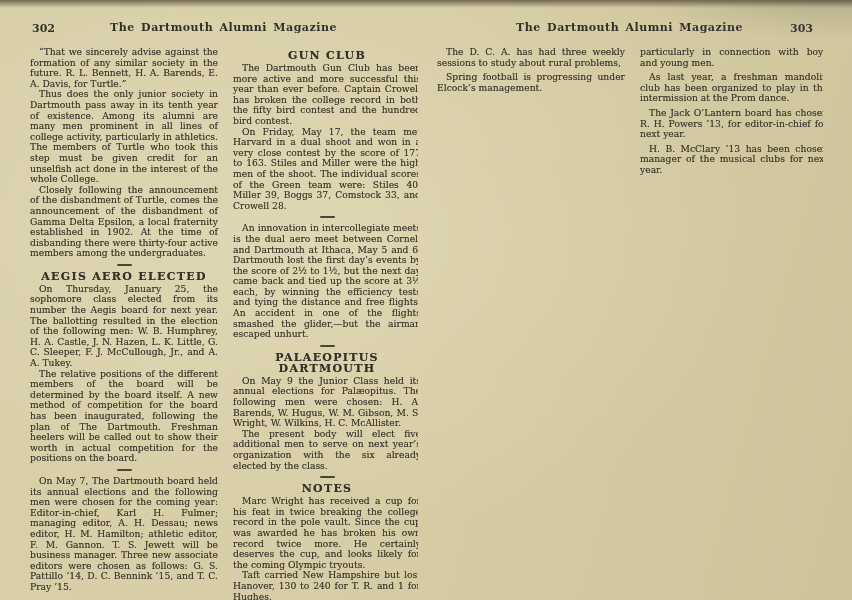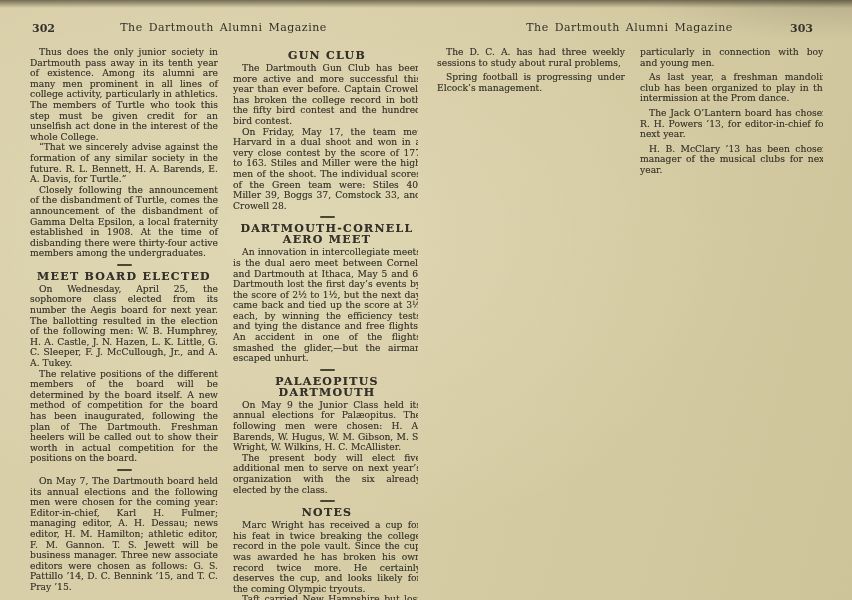--- a/index.html
+++ b/index.html
@@ -25,21 +25,21 @@
     z-index:4;
   }
   .spread { display:flex; width:852px; height:600px; position:relative; z-index:1; }
   .page { width:426px; height:528px; padding-top:21px; position:relative; }
   .page-left  { padding-left:30px;  padding-right:8px; }
   .page-right { padding-left:11px; padding-right:29px; }
 
   .page-header { position:relative; height:15px; margin-bottom:11px; }
   .header-title {
     position:absolute; left:0; right:1px; text-align:center;
-    font-weight:normal; font-size:11px; letter-spacing:0.5px; color:#33302a;
+    font-weight:bold; font-size:11px; letter-spacing:0.5px; color:#33302a;
     word-spacing:2px;
   }
   .page-number {
     position:absolute; top:1px; font-weight:bold; font-size:11px; color:#33302a;
   }
   .page-left  .page-number { left:2px; }
   .page-right .page-number { right:10px; }
 
   .columns { display:flex; gap:15px; height:554px; overflow:hidden; }
   .col {
@@ -71,37 +71,36 @@
 <div class="spread">
 
   <section class="page page-left">
     <header class="page-header">
       <span class="page-number">302</span>
       <span class="header-title">The Dartmouth Alumni Magazine</span>
     </header>
     <div class="columns">
 
       <div class="col">
+        <p class="para">“That we sincerely advise against the formation of any similar society in the future.  R. L. Bennett, H. A. Barends, E. A. Davis, for Turtle.”</p>
         <p class="para">Thus does the only junior society in Dartmouth pass away in its tenth year of existence.  Among its alumni are many men prominent in all lines of college activity, particularly in athletics. The members of Turtle who took this step must be given credit for an unselfish act done in the interest of the whole College.</p>
-        <p class="para">“That we sincerely advise against the formation of any similar society in the future.  R. L. Bennett, H. A. Barends, E. A. Davis, for Turtle.”</p>
-        <p class="para">Closely following the announcement of the disbandment of Turtle, comes the announcement of the disbandment of Gamma Delta Epsilon, a local fraternity established in 1908.  At the time of disbanding there were thirty-four active members among the undergraduates.</p>
+        <p class="para">Closely following the announcement of the disbandment of Turtle, comes the announcement of the disbandment of Gamma Delta Epsilon, a local fraternity established in 1902.  At the time of disbanding there were thirty-four active members among the undergraduates.</p>
         <div class="divider"></div>
-        <h3 class="heading">MEET BOARD ELECTED</h3>
-        <p class="para">On Wednesday, April 25, the sophomore class elected from its number the Aegis board for next year.  The ballotting resulted in the election of the following men: W. B. Humphrey, H. A. Castle, J. N. Hazen, L. K. Little, G. C. Sleeper, F. J. McCullough, Jr., and A. A. Tukey.</p>
+        <h3 class="heading">AEGIS AERO ELECTED</h3>
+        <p class="para">On Thursday, January 25, the sophomore class elected from its number the Aegis board for next year.  The ballotting resulted in the election of the following men: W. B. Humphrey, H. A. Castle, J. N. Hazen, L. K. Little, G. C. Sleeper, F. J. McCullough, Jr., and A. A. Tukey.</p>
         <p class="para">The relative positions of the different members of the board will be determined by the board itself.  A new method of competition for the board has been inaugurated, following the plan of The Dartmouth.  Freshman heelers will be called out to show their worth in actual competition for the positions on the board.</p>
         <div class="divider"></div>
         <p class="para">On May 7, The Dartmouth board held its annual elections and the following men were chosen for the coming year:  Editor-in-chief, Karl H. Fulmer; managing editor, A. H. Dessau; news editor, H. M. Hamilton; athletic editor, F. M. Gannon.  T. S. Jewett will be business manager.  Three new associate editors were chosen as follows: G. S. Pattillo ’14, D. C. Bennink ’15, and T. C. Pray ’15.</p>
       </div>
 
       <div class="col">
         <h3 class="heading">GUN CLUB</h3>
         <p class="para">The Dartmouth Gun Club has been more active and more successful this year than ever before.  Captain Crowell has broken the college record in both the fifty bird contest and the hundred bird contest.</p>
         <p class="para">On Friday, May 17, the team met Harvard in a dual shoot and won in a very close contest by the score of 177 to 163.  Stiles and Miller were the high men of the shoot.  The individual scores of the Green team were: Stiles 40, Miller 39, Boggs 37, Comstock 33, and Crowell 28.</p>
         <div class="divider"></div>
-        <h3 class="heading">DARTMOUTH-CORNELL AERO MEET</h3>
         <p class="para">An innovation in intercollegiate meets is the dual aero meet between Cornell and Dartmouth at Ithaca, May 5 and 6.  Dartmouth lost the first day’s events by the score of 2½ to 1½, but the next day came back and tied up the score at 3½ each, by winning the efficiency tests and tying the distance and free flights.  An accident in one of the flights smashed the glider,—but the airman escaped unhurt.</p>
         <div class="divider"></div>
         <h3 class="heading">PALAEOPITUS DARTMOUTH</h3>
         <p class="para">On May 9 the Junior Class held its annual elections for Palæopitus.  The following men were chosen: H. A. Barends, W. Hugus, W. M. Gibson, M. S. Wright, W. Wilkins, H. C. McAllister.</p>
         <p class="para">The present body will elect five additional men to serve on next year’s organization with the six already elected by the class.</p>
         <div class="divider"></div>
         <h3 class="heading">NOTES</h3>
         <p class="para">Marc Wright has received a cup for his feat in twice breaking the college record in the pole vault.  Since the cup was awarded he has broken his own record twice more.  He certainly deserves the cup, and looks likely for the coming Olympic tryouts.</p>
         <p class="para">Taft carried New Hampshire but lost Hanover, 130 to 240 for T. R. and 1 for Hughes.</p>
       </div>

